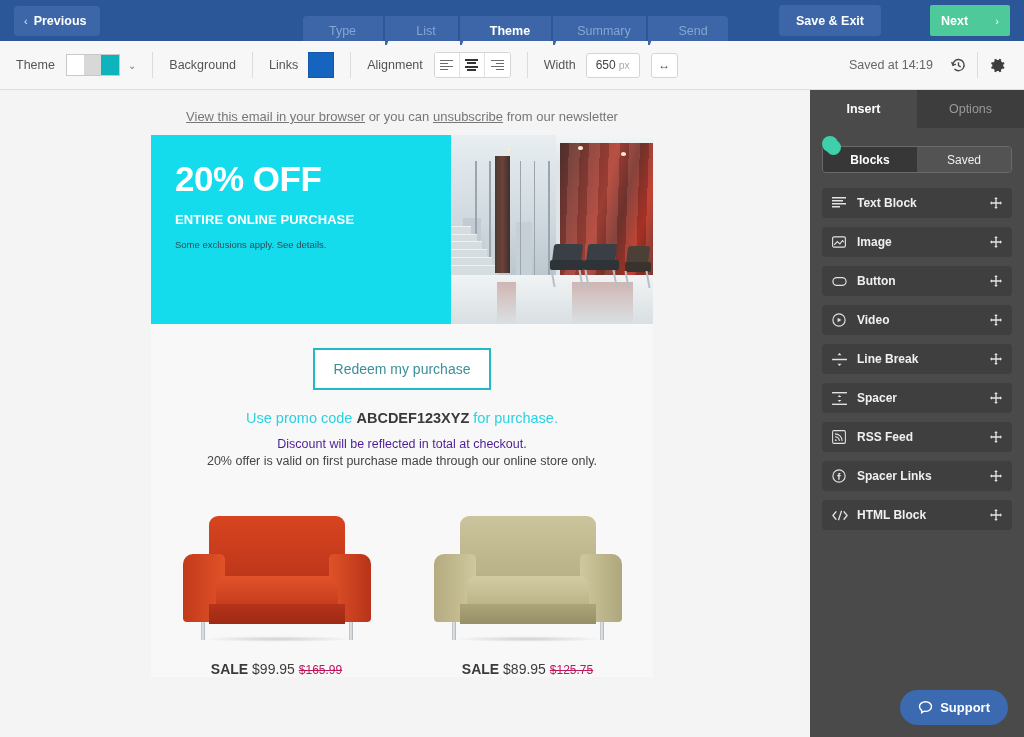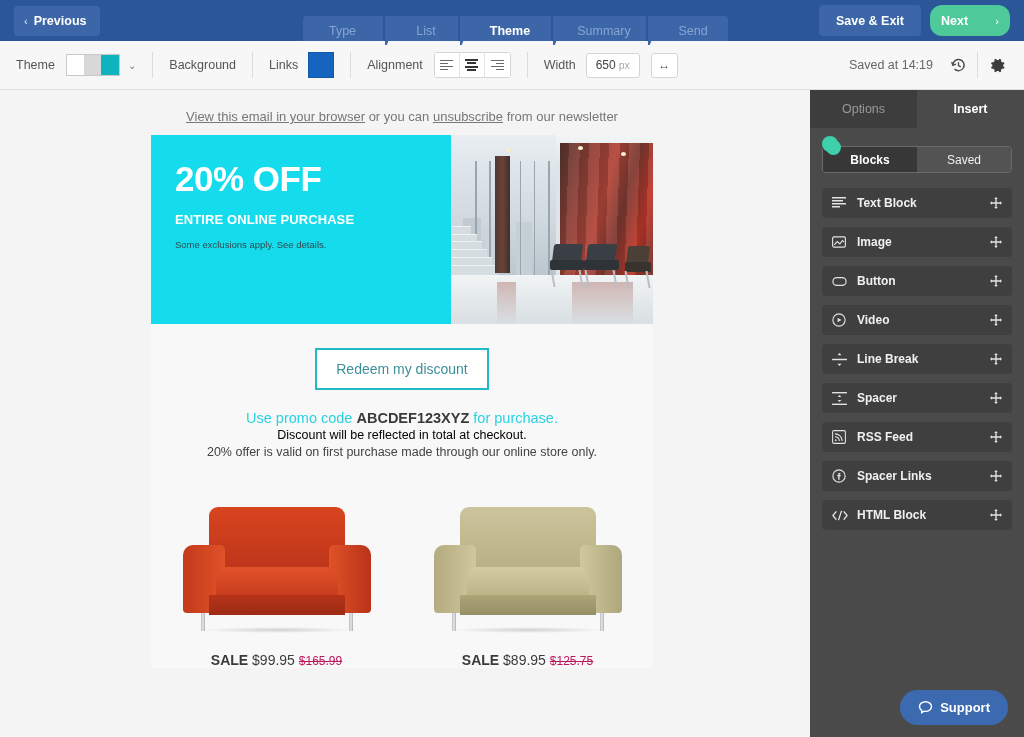--- a/index.html
+++ b/index.html
@@ -55,23 +55,23 @@
   }
 
   .topbar-right { position: absolute; right: 14px; top: 5px; display: flex; gap: 9px; }
   .save-exit-btn {
     height: 31px; padding: 0 17px; background: #3c66a8; border: none;
     border-radius: 4px; color: #fff; font-size: 12.5px; font-weight: bold;
     cursor: pointer;
   }
   .next-btn {
     height: 31px; width: 80px; background: #4dc99a; border: none;
-    border-radius: 12px; color: #fff; font-size: 12.5px; font-weight: bold;
+    border-radius: 2px; color: #fff; font-size: 12.5px; font-weight: bold;
     cursor: pointer; display: flex; align-items: center;
-    justify-content: space-between; padding: 0 11px;
+    justify-content: space-between; padding: 0 11px; margin-left: 40px;
   }
   .next-btn .chev { font-size: 11px; font-weight: normal; }
 
   
   .toolbar {
     position: absolute; top: 41px; left: 0; width: 1024px; height: 49px;
     background: #f7f7f7; border-bottom: 1px solid #dedede;
     display: flex; align-items: center;
   }
   .tb-group { display: flex; align-items: center; height: 49px; padding: 0 16px; }
@@ -209,21 +209,21 @@
             background: radial-gradient(circle,#fff6d9,#e8ddc0); }
 
   .cta-wrap { background:#f8f8f8; padding: 24px 0 6px; text-align:center; }
   .cta-btn {
     display:inline-block; border:2px solid #22b8c4; color:#3b8f99;
     background:#fff; font-size:14px; padding: 11px 19px; cursor:pointer;
   }
   .promo-text { background:#f8f8f8; text-align:center; padding: 14px 0 0; }
   .promo-line1 { font-size:14.5px; color:#2ad2e0; }
   .promo-line1 b { color:#3a3a3a; font-weight:bold; }
-  .promo-line2 { font-size:12.5px; color:#000000; margin-top:2px; }
+  .promo-line2 { font-size:12.5px; color:#4c1d95; margin-top:11px; }
   .promo-line3 { font-size:12.5px; color:#444; margin-top:3px; }
 
   .products { display:flex; background:#f8f8f8; padding: 38px 0 0; }
   .product { flex:1; text-align:center; }
   .product .img { height: 148px; position: relative; }
   .price { margin-top: 7px; font-size: 14px; color:#3d3d3d; }
   .price .sale { font-weight:bold; color:#3a3a3a; }
   .price .old { color:#be185d; font-size:12px; text-decoration: line-through; }
 
   
@@ -465,21 +465,21 @@
           </div>
           <div class="chair" style="left:86%;width:13%;bottom:19%">
             <div class="back" style="background:#4a4038"></div>
             <div class="seat" style="background:#3a322c"></div>
               <div class="legs"></div>
           </div>
         </div>
       </div>
 
       <div class="cta-wrap">
-        <span class="cta-btn">Redeem my discount</span>
+        <span class="cta-btn">Redeem my purchase</span>
       </div>
 
       <div class="promo-text">
         <div class="promo-line1"><span>Use promo code </span><b>ABCDEF123XYZ</b><span> for purchase.</span></div>
         <div class="promo-line2">Discount will be reflected in total at checkout.</div>
         <div class="promo-line3">20% offer is valid on first purchase made through our online store only.</div>
       </div>
 
       <div class="products">
         <div class="product">
@@ -520,22 +520,22 @@
             <span class="old">$125.75</span>
           </div>
         </div>
       </div>
 
     </div>
   </div>
 
   <div class="sidebar">
     <div class="sb-tabs">
+      <div class="sb-tab active">Insert</div>
       <div class="sb-tab inactive">Options</div>
-      <div class="sb-tab active">Insert</div>
     </div>
 
     <div class="seg">
       <div class="seg-opt on">Blocks</div>
       <div class="seg-opt off">Saved</div>
     </div>
     <span class="cursor-ring" style="left:12px; top:46px; width:16px; height:16px; border:none; background:#3fcfab"></span>
 
     <div class="blocks">
 

